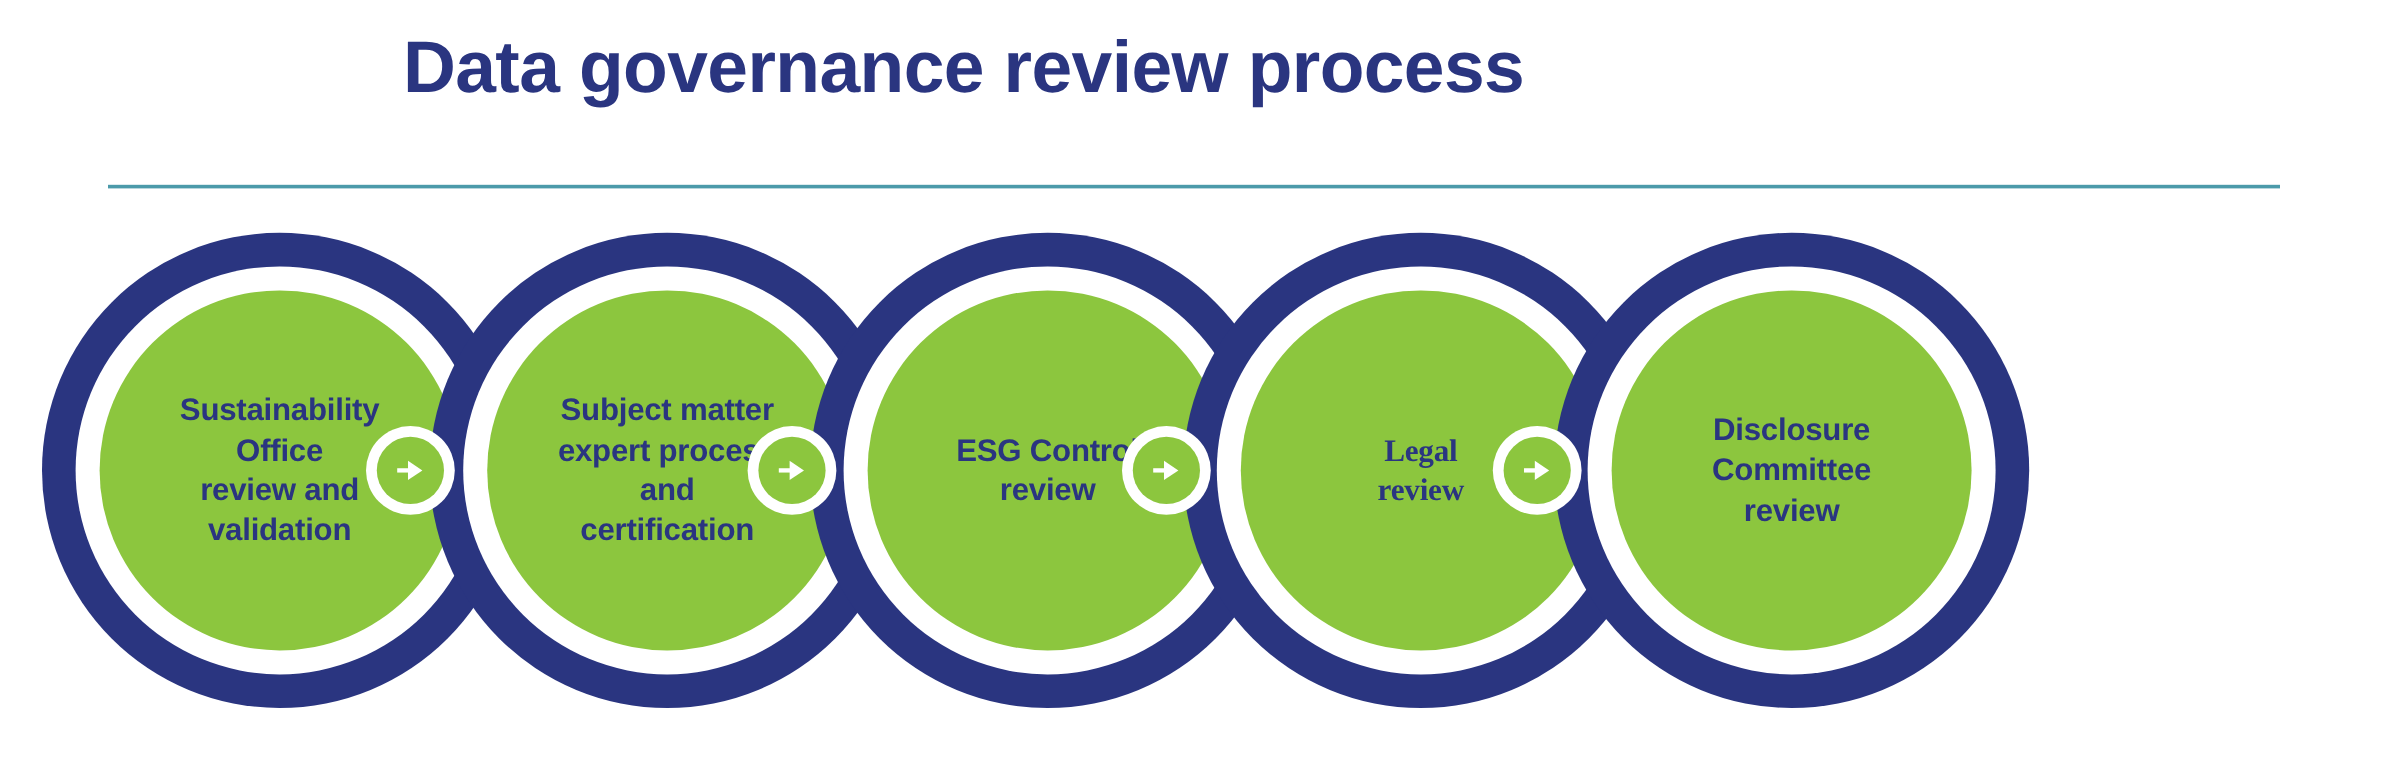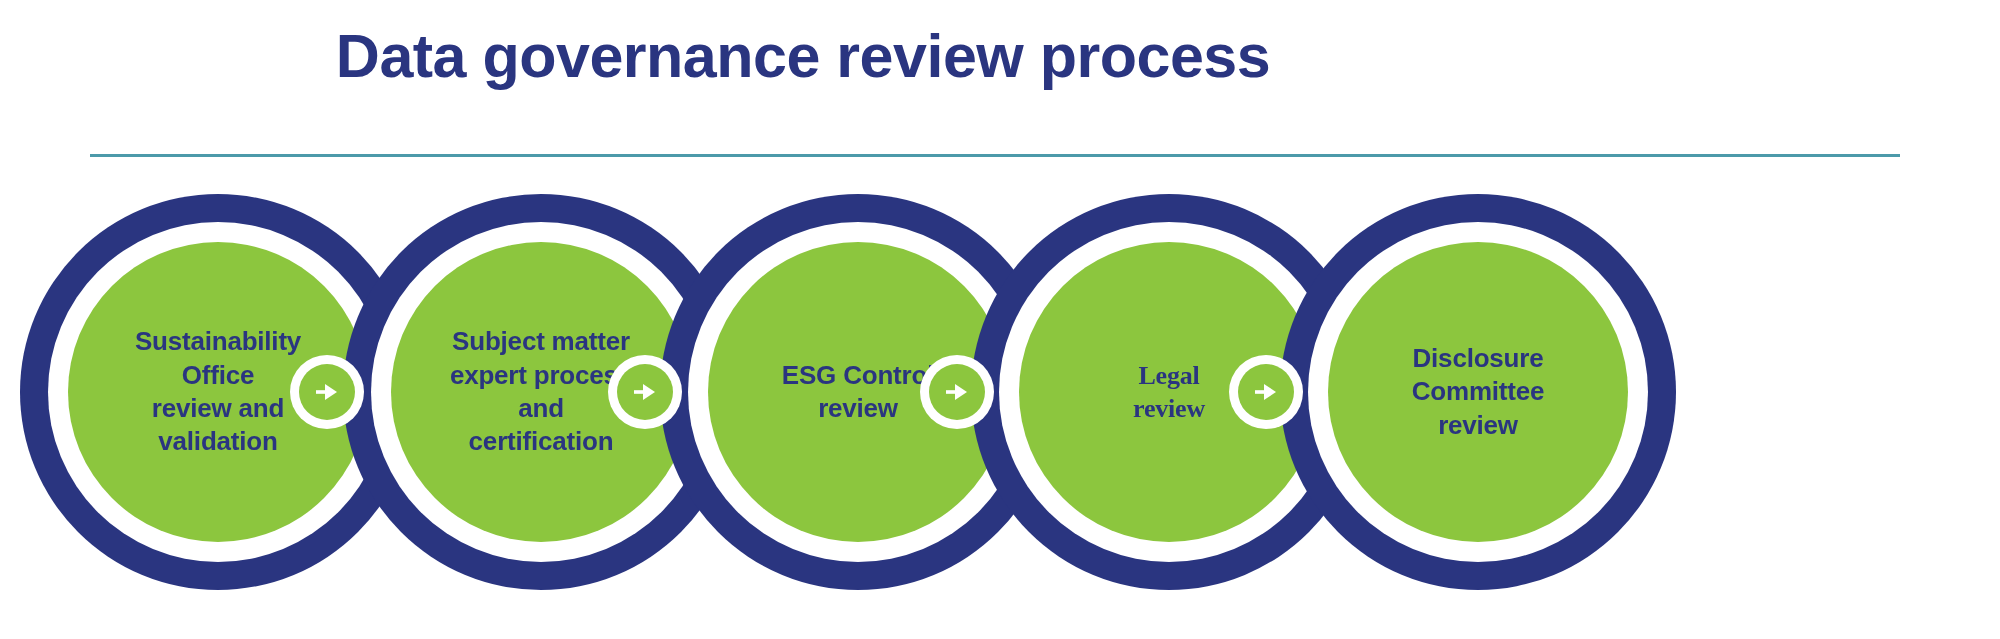--- a/index.html
+++ b/index.html
@@ -43,21 +43,21 @@
     left: 90px;
     top: 154px;
     width: 1810px;
     height: 3px;
     background: #4C9AAA;
   }
 
   
   #process-row {
     position: absolute;
-    left: 0;
+    left: 15px;
     top: 0;
     width: 1640px;
     height: 639px;
   }
 
   
   .step {
     position: absolute;
     top: 194px;
     width: 396px;

